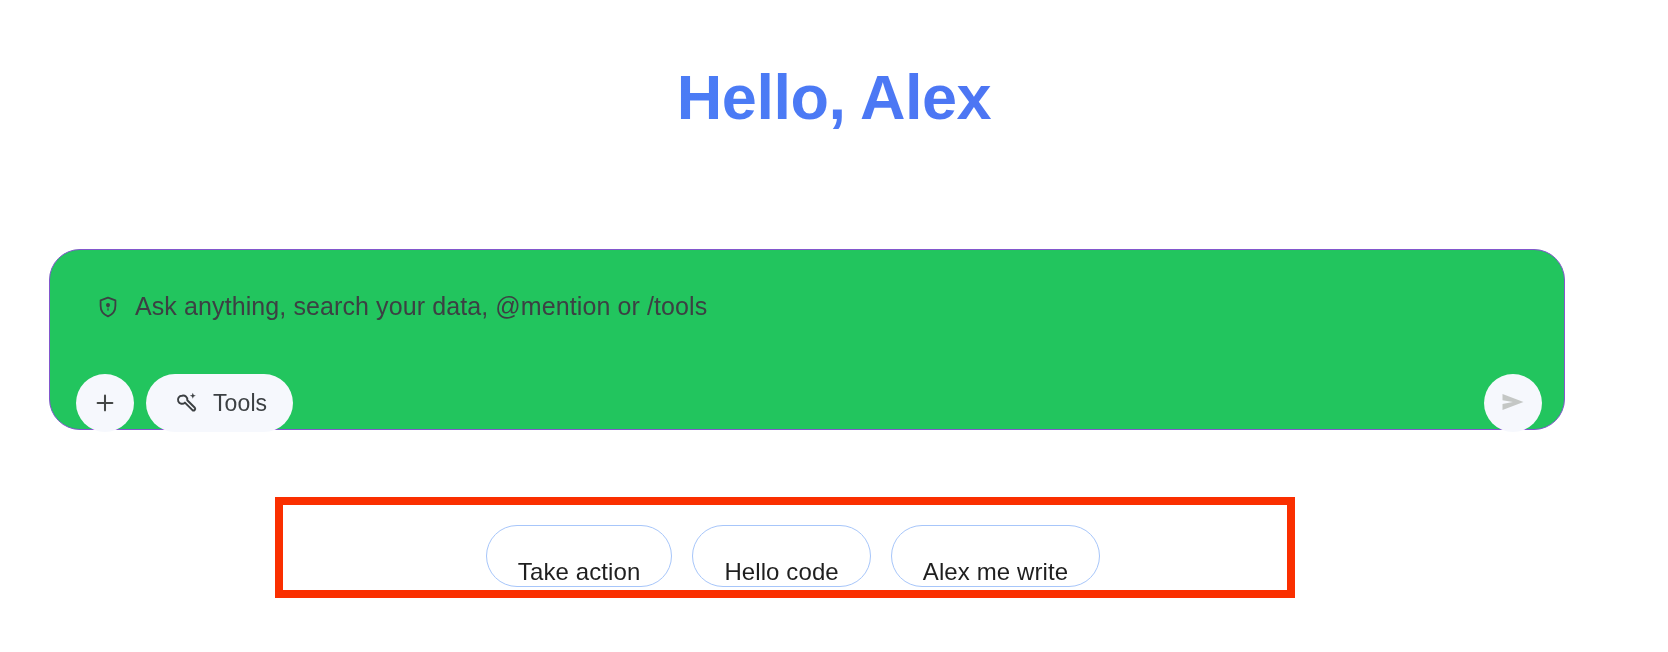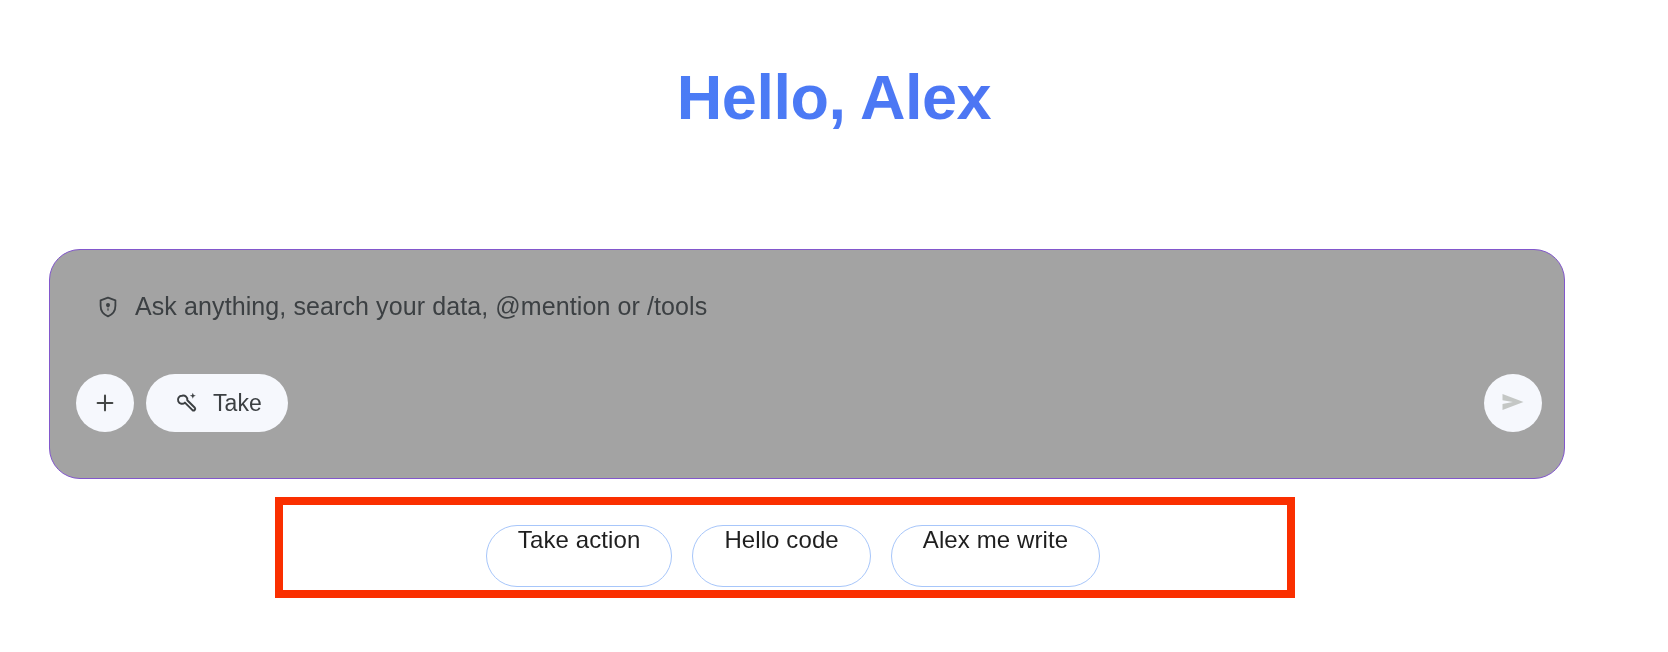--- a/index.html
+++ b/index.html
@@ -33,25 +33,25 @@
     -webkit-text-fill-color: transparent;
     white-space: nowrap;
   }
 
   
   #composer {
     position: absolute;
     left: 49px;
     top: 249px;
     width: 1516px;
-    height: 230px;
+    height: 181px;
     box-sizing: border-box;
     border: 1.6px solid #8257cc;
     border-radius: 31px;
-    background: #a3a3a3;
+    background: #22c55e;
   }
 
   #placeholder-row {
     position: absolute;
     left: 46px;
     top: 42px;
     display: flex;
     align-items: center;
     gap: 15px;
   }
@@ -144,21 +144,21 @@
     border-radius: 31px;
     background: #ffffff;
     padding: 0 31px;
     font-family: "Liberation Sans", sans-serif;
     font-size: 24px;
     color: #1f1f1f;
     letter-spacing: 0.1px;
     white-space: nowrap;
     cursor: pointer;
     display: flex;
-    align-items: flex-start;
+    align-items: flex-end;
   }
 </style>
 </head>
 <body>
 
 <div id="greeting">Hello, Alex</div>
 
 <div id="composer">
 
   <div id="placeholder-row">
@@ -182,21 +182,21 @@
       </span>
     </button>
 
     <button class="pill">
       <span>
         <svg width="27" height="27" viewBox="0 0 24 24" fill="none" stroke="#3c4043" stroke-width="1.75" stroke-linecap="round" stroke-linejoin="round">
           <path d="M8.9 5.1a3.6 3.6 0 1 0 2.6 6.1l6.7 6.7a1.5 1.5 0 0 0 2.1-2.1l-6.7-6.7a3.6 3.6 0 0 0-4.7-4z"></path>
           <path d="M18.5 2.4l.75 1.95 1.95.75-1.95.75-.75 1.95-.75-1.95-1.95-.75 1.95-.75z" fill="#3c4043" stroke="none"></path>
         </svg>
       </span>
-      <span>Take</span>
+      <span>Tools</span>
     </button>
 
 
   </div>
 
   <button id="send-button">
     <span>
       <svg width="30" height="30" viewBox="0 0 24 24" fill="#c4c7c5">
         <path d="M3.6 5.6 20.4 12 3.6 18.4l0-4.9 8.3-1.5-8.3-1.5z"></path>
       </svg>

